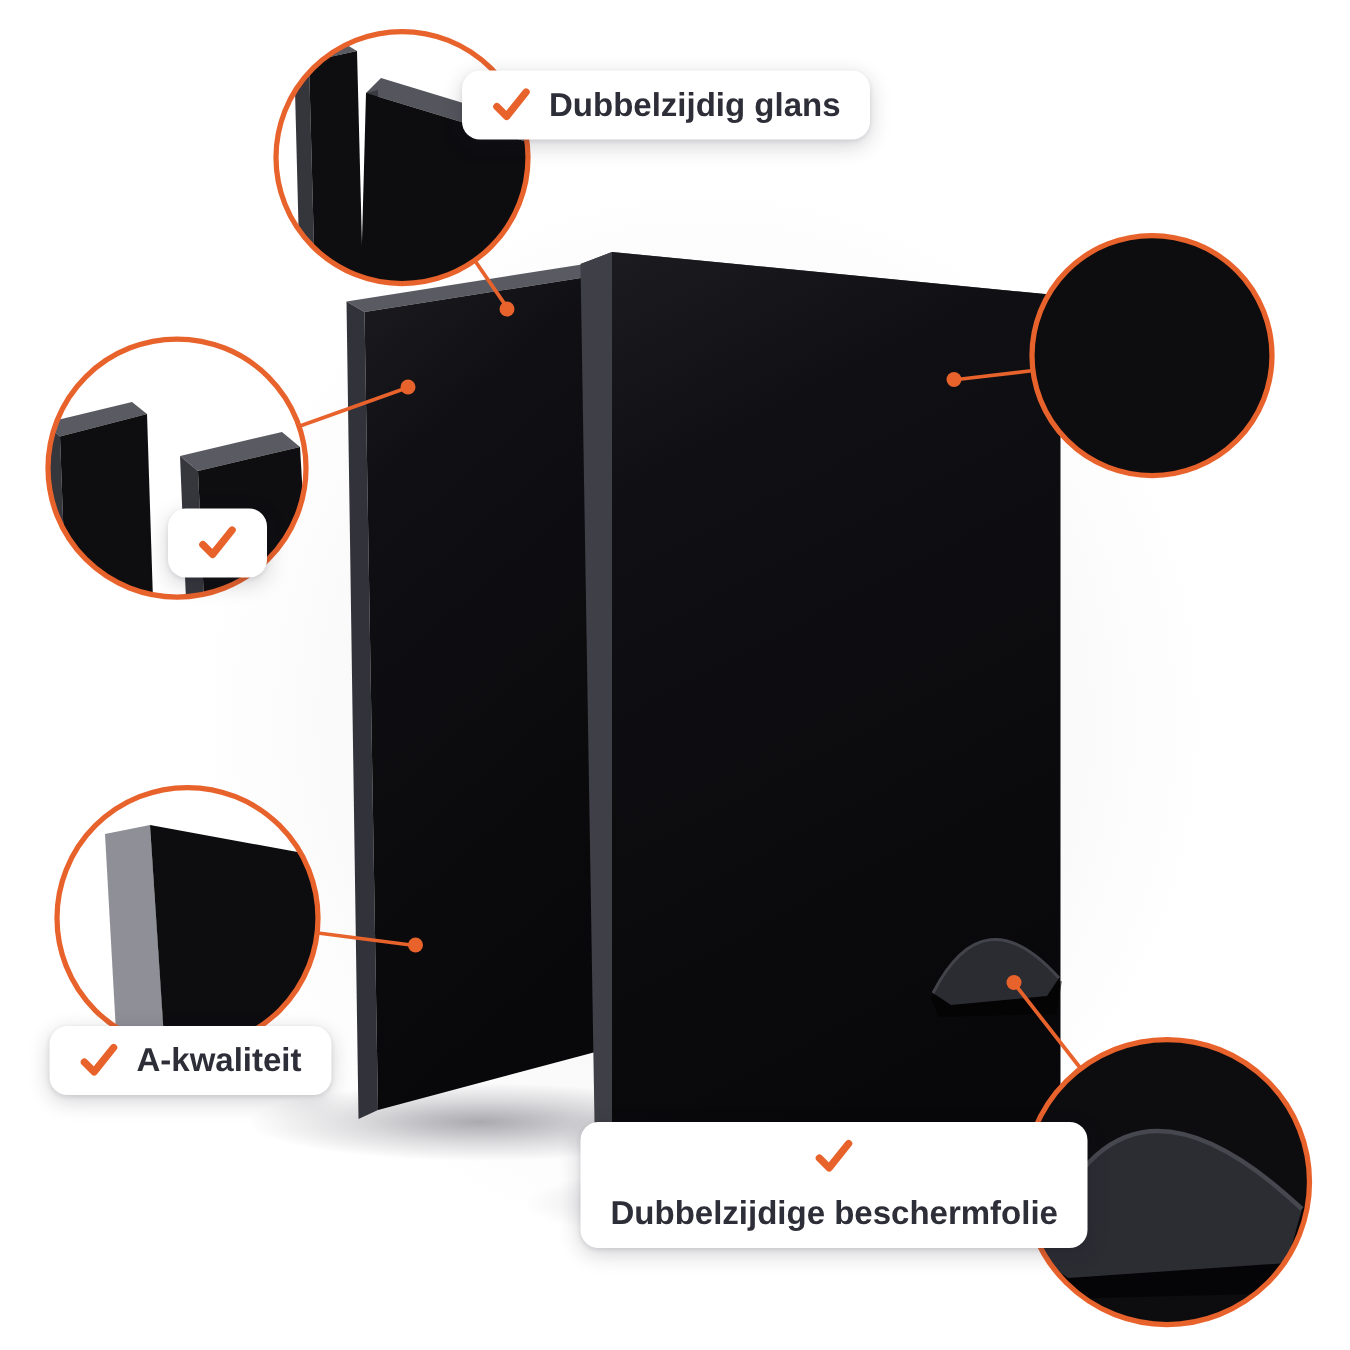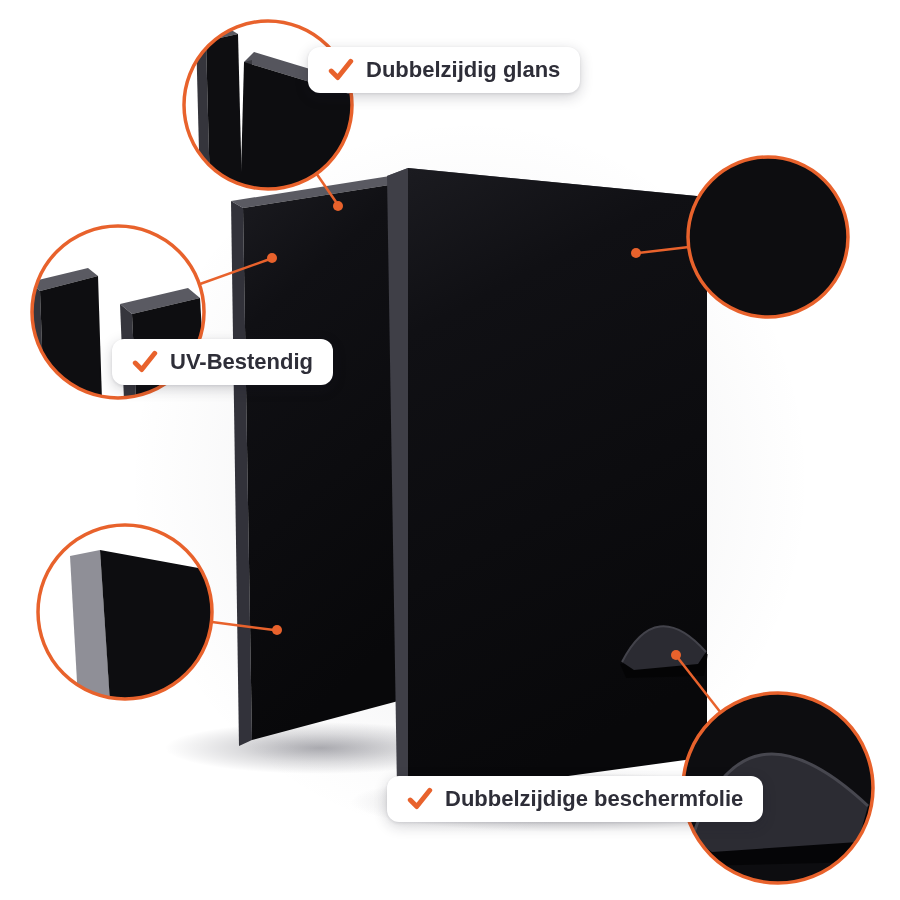--- a/index.html
+++ b/index.html
@@ -25,21 +25,21 @@
     font-size: 22px;
     color: #2e2e38;
     white-space: nowrap;
     z-index: 5;
   }
   .pill .check { width: 26px; height: 26px; flex: 0 0 auto; }
   .pill-gloss   { left: 308px; top: 47px; }
   .pill-weather { left: 534px; top: 135px; }
   .pill-uv      { left: 112px; top: 339px; }
   .pill-quality { left: 33px;  top: 684px; }
-  .pill-film    { left: 387px; top: 776px; }
+  .pill-film    { left: 387px; top: 748px; flex-direction: column; }
 </style>
 </head>
 <body>
 
 <div class="stage">
 
   <svg class="scene-svg" viewBox="0 0 900 900">
     <defs>
       <linearGradient id="faceGrad" x1="0" y1="0" x2="0.25" y2="1">
         <stop offset="0" stop-color="#1b1b20"></stop>
@@ -168,23 +168,28 @@
       <path d="M3 13 L9 19 L21 4" fill="none" stroke="#E8622C" stroke-width="4.5" stroke-linecap="round" stroke-linejoin="round"></path>
     </svg>
     <span>Dubbelzijdig glans</span>
   </div>
 
 
   <div class="pill pill-uv">
     <svg class="check" viewBox="0 0 24 24">
       <path d="M3 13 L9 19 L21 4" fill="none" stroke="#E8622C" stroke-width="4.5" stroke-linecap="round" stroke-linejoin="round"></path>
     </svg>
-    <span>UV-Bestendig</span>
   </div>
 
+  <div class="pill pill-quality">
+    <svg class="check" viewBox="0 0 24 24">
+      <path d="M3 13 L9 19 L21 4" fill="none" stroke="#E8622C" stroke-width="4.5" stroke-linecap="round" stroke-linejoin="round"></path>
+    </svg>
+    <span>A-kwaliteit</span>
+  </div>
 
   <div class="pill pill-film">
     <svg class="check" viewBox="0 0 24 24">
       <path d="M3 13 L9 19 L21 4" fill="none" stroke="#E8622C" stroke-width="4.5" stroke-linecap="round" stroke-linejoin="round"></path>
     </svg>
     <span>Dubbelzijdige beschermfolie</span>
   </div>
 
 </div>
 

